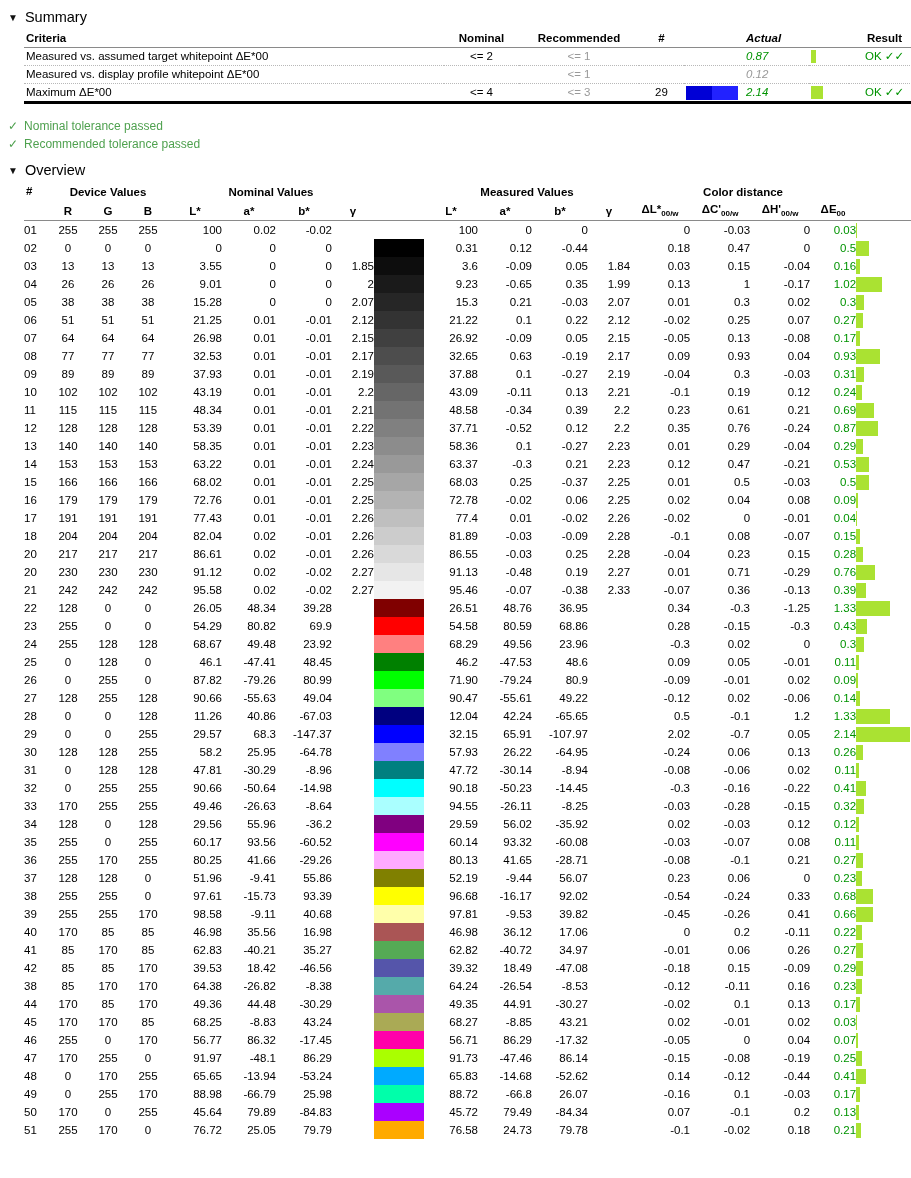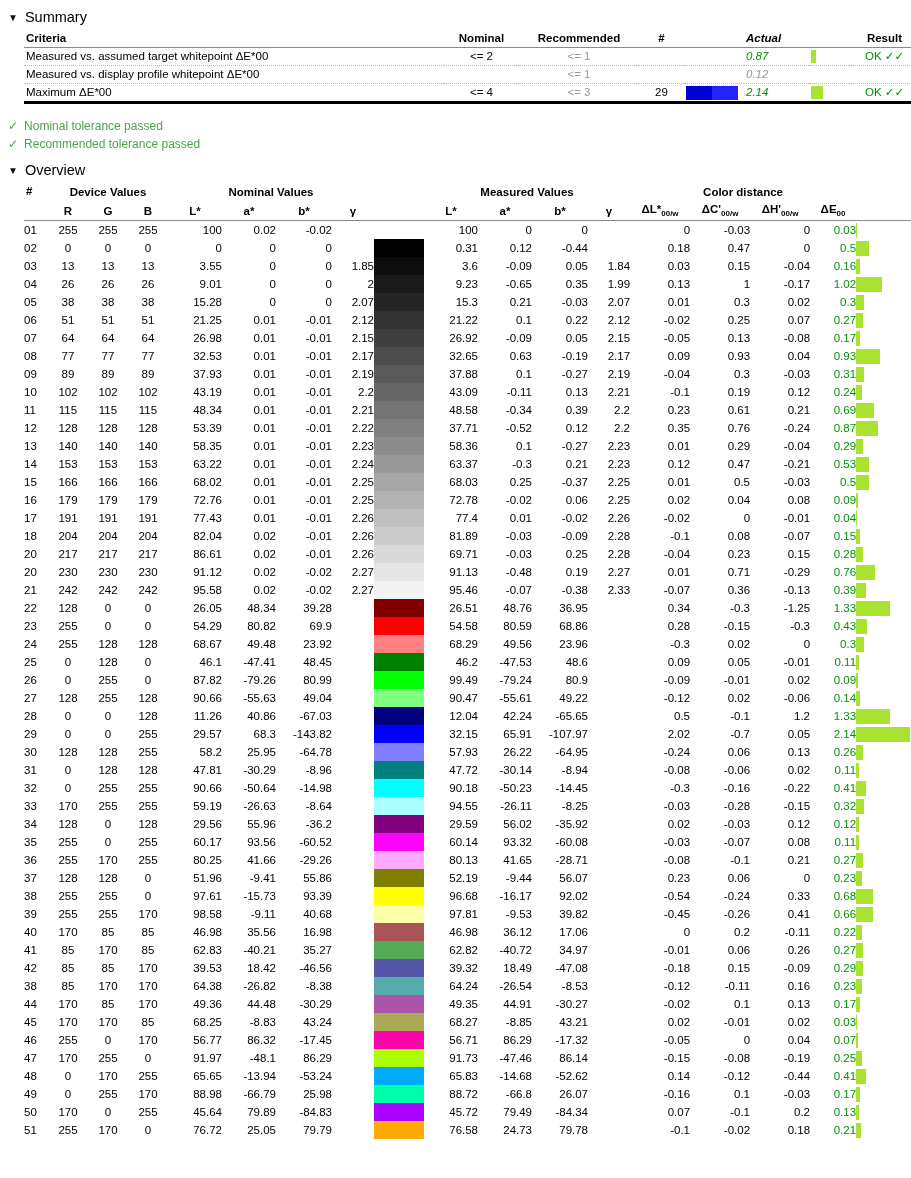--- a/index.html
+++ b/index.html
@@ -591,21 +591,21 @@
         <tr>
           <td class="c-num">20</td>
           <td class="c-dev">217</td>
           <td class="c-dev">217</td>
           <td class="c-dev">217</td>
           <td class="c-val">86.61</td>
           <td class="c-val">0.02</td>
           <td class="c-val">-0.01</td>
           <td class="c-gamma">2.26</td>
           <td style="background: rgb(217, 217, 217);"></td>
-          <td class="c-val">69.71</td>
+          <td class="c-val">86.55</td>
           <td class="c-val">-0.03</td>
           <td class="c-val">0.25</td>
           <td class="c-gamma">2.28</td>
           <td class="c-delta">-0.04</td>
           <td class="c-delta">0.23</td>
           <td class="c-delta">0.15</td>
           <td class="c-de">0.28</td>
           <td class="c-bar">
             <div class="hbar" style="width: 7px; background: rgb(170, 226, 50);"></div>
           </td>
@@ -745,21 +745,21 @@
         <tr>
           <td class="c-num">26</td>
           <td class="c-dev">0</td>
           <td class="c-dev">255</td>
           <td class="c-dev">0</td>
           <td class="c-val">87.82</td>
           <td class="c-val">-79.26</td>
           <td class="c-val">80.99</td>
           <td class="c-gamma"></td>
           <td style="background: rgb(0, 255, 0);"></td>
-          <td class="c-val">99.49</td>
+          <td class="c-val">71.90</td>
           <td class="c-val">-79.24</td>
           <td class="c-val">80.9</td>
           <td class="c-gamma"></td>
           <td class="c-delta">-0.09</td>
           <td class="c-delta">-0.01</td>
           <td class="c-delta">0.02</td>
           <td class="c-de">0.09</td>
           <td class="c-bar">
             <div class="hbar" style="width: 2px; background: rgb(170, 226, 50);"></div>
           </td>
@@ -808,21 +808,21 @@
             <div class="hbar" style="width: 34px; background: rgb(170, 226, 50);"></div>
           </td>
         </tr>
         <tr>
           <td class="c-num">29</td>
           <td class="c-dev">0</td>
           <td class="c-dev">0</td>
           <td class="c-dev">255</td>
           <td class="c-val">29.57</td>
           <td class="c-val">68.3</td>
-          <td class="c-val">-143.82</td>
+          <td class="c-val">-147.37</td>
           <td class="c-gamma"></td>
           <td style="background: rgb(0, 0, 255);"></td>
           <td class="c-val">32.15</td>
           <td class="c-val">65.91</td>
           <td class="c-val">-107.97</td>
           <td class="c-gamma"></td>
           <td class="c-delta">2.02</td>
           <td class="c-delta">-0.7</td>
           <td class="c-delta">0.05</td>
           <td class="c-de">2.14</td>
@@ -894,21 +894,21 @@
           <td class="c-de">0.41</td>
           <td class="c-bar">
             <div class="hbar" style="width: 10px; background: rgb(170, 226, 50);"></div>
           </td>
         </tr>
         <tr>
           <td class="c-num">33</td>
           <td class="c-dev">170</td>
           <td class="c-dev">255</td>
           <td class="c-dev">255</td>
-          <td class="c-val">59.19</td>
+          <td class="c-val">49.46</td>
           <td class="c-val">-26.63</td>
           <td class="c-val">-8.64</td>
           <td class="c-gamma"></td>
           <td style="background: rgb(170, 255, 255);"></td>
           <td class="c-val">94.55</td>
           <td class="c-val">-26.11</td>
           <td class="c-val">-8.25</td>
           <td class="c-gamma"></td>
           <td class="c-delta">-0.03</td>
           <td class="c-delta">-0.28</td>

